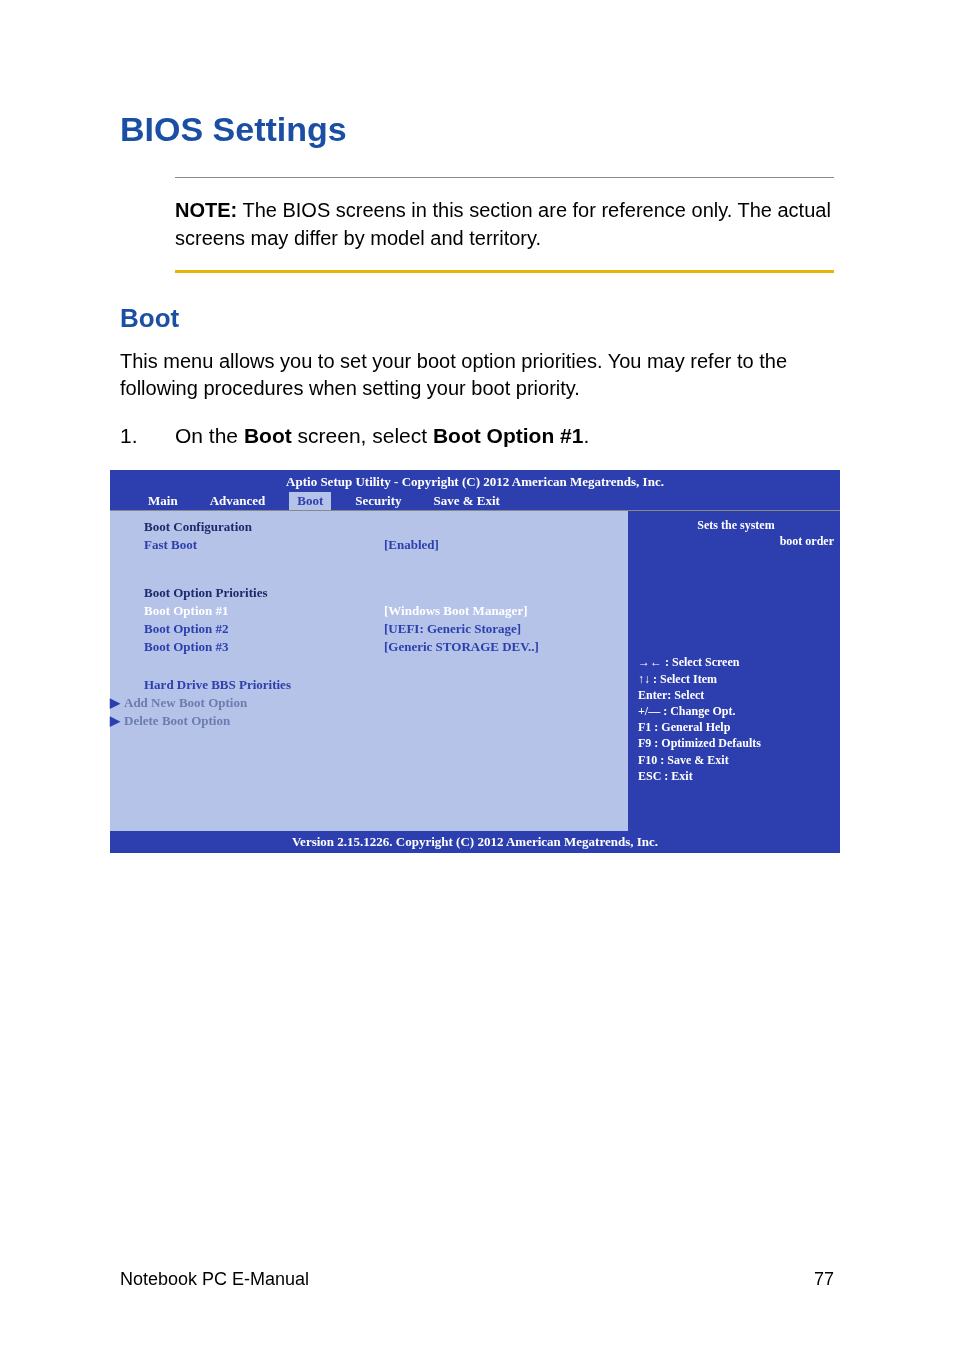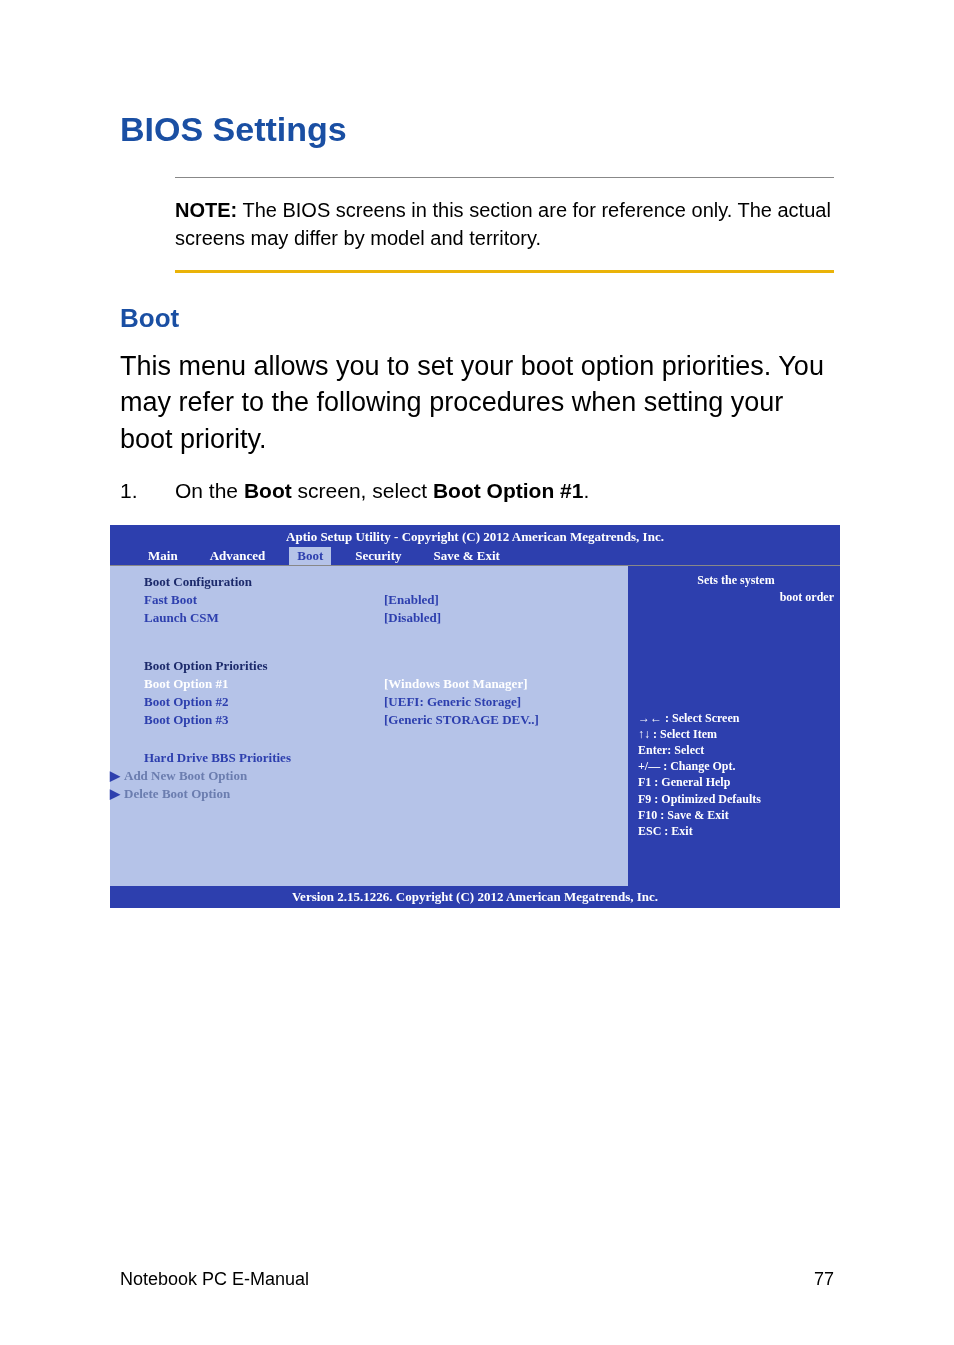--- a/index.html
+++ b/index.html
@@ -27,21 +27,21 @@
     font-size: 20px;
     line-height: 1.4;
   }
   .note-label { font-weight: 700; }
   .section-heading {
     color: #1a4fa3;
     font-size: 26px;
     font-weight: 700;
     margin-bottom: 14px;
   }
-  .body-text { font-size: 27px; line-height: 1.35; margin-bottom: 22px; }
+  .body-text { font-size: 20px; line-height: 1.35; margin-bottom: 22px; }
   .step-row { display: flex; font-size: 21px; margin-bottom: 22px; }
   .step-num { width: 55px; }
   .step-text { flex: 1; }
   .bold { font-weight: 700; }
 
   
   .bios {
     margin-left: -10px;
     width: 730px;
     font-family: Liberation Serif, serif;
@@ -154,24 +154,20 @@
     </div>
   </div>
 
   <div class="bios-body">
     <div class="bios-left">
       <div class="bios-row bios-heading">Boot Configuration</div>
 
       <div class="bios-row">
         <span class="bios-label">Fast Boot</span>
         <span class="bios-value">[Enabled]</span>
-      </div>
-      <div class="bios-row">
-        <span class="bios-label">Launch CSM</span>
-        <span class="bios-value">[Disabled]</span>
       </div>
 
       <div style="height:28px"></div>
 
       <div class="bios-row bios-heading">Boot Option Priorities</div>
 
       <div class="bios-row bios-selected">
         <span class="bios-label">Boot Option #1</span>
         <span class="bios-value">[Windows Boot Manager]</span>
       </div>

